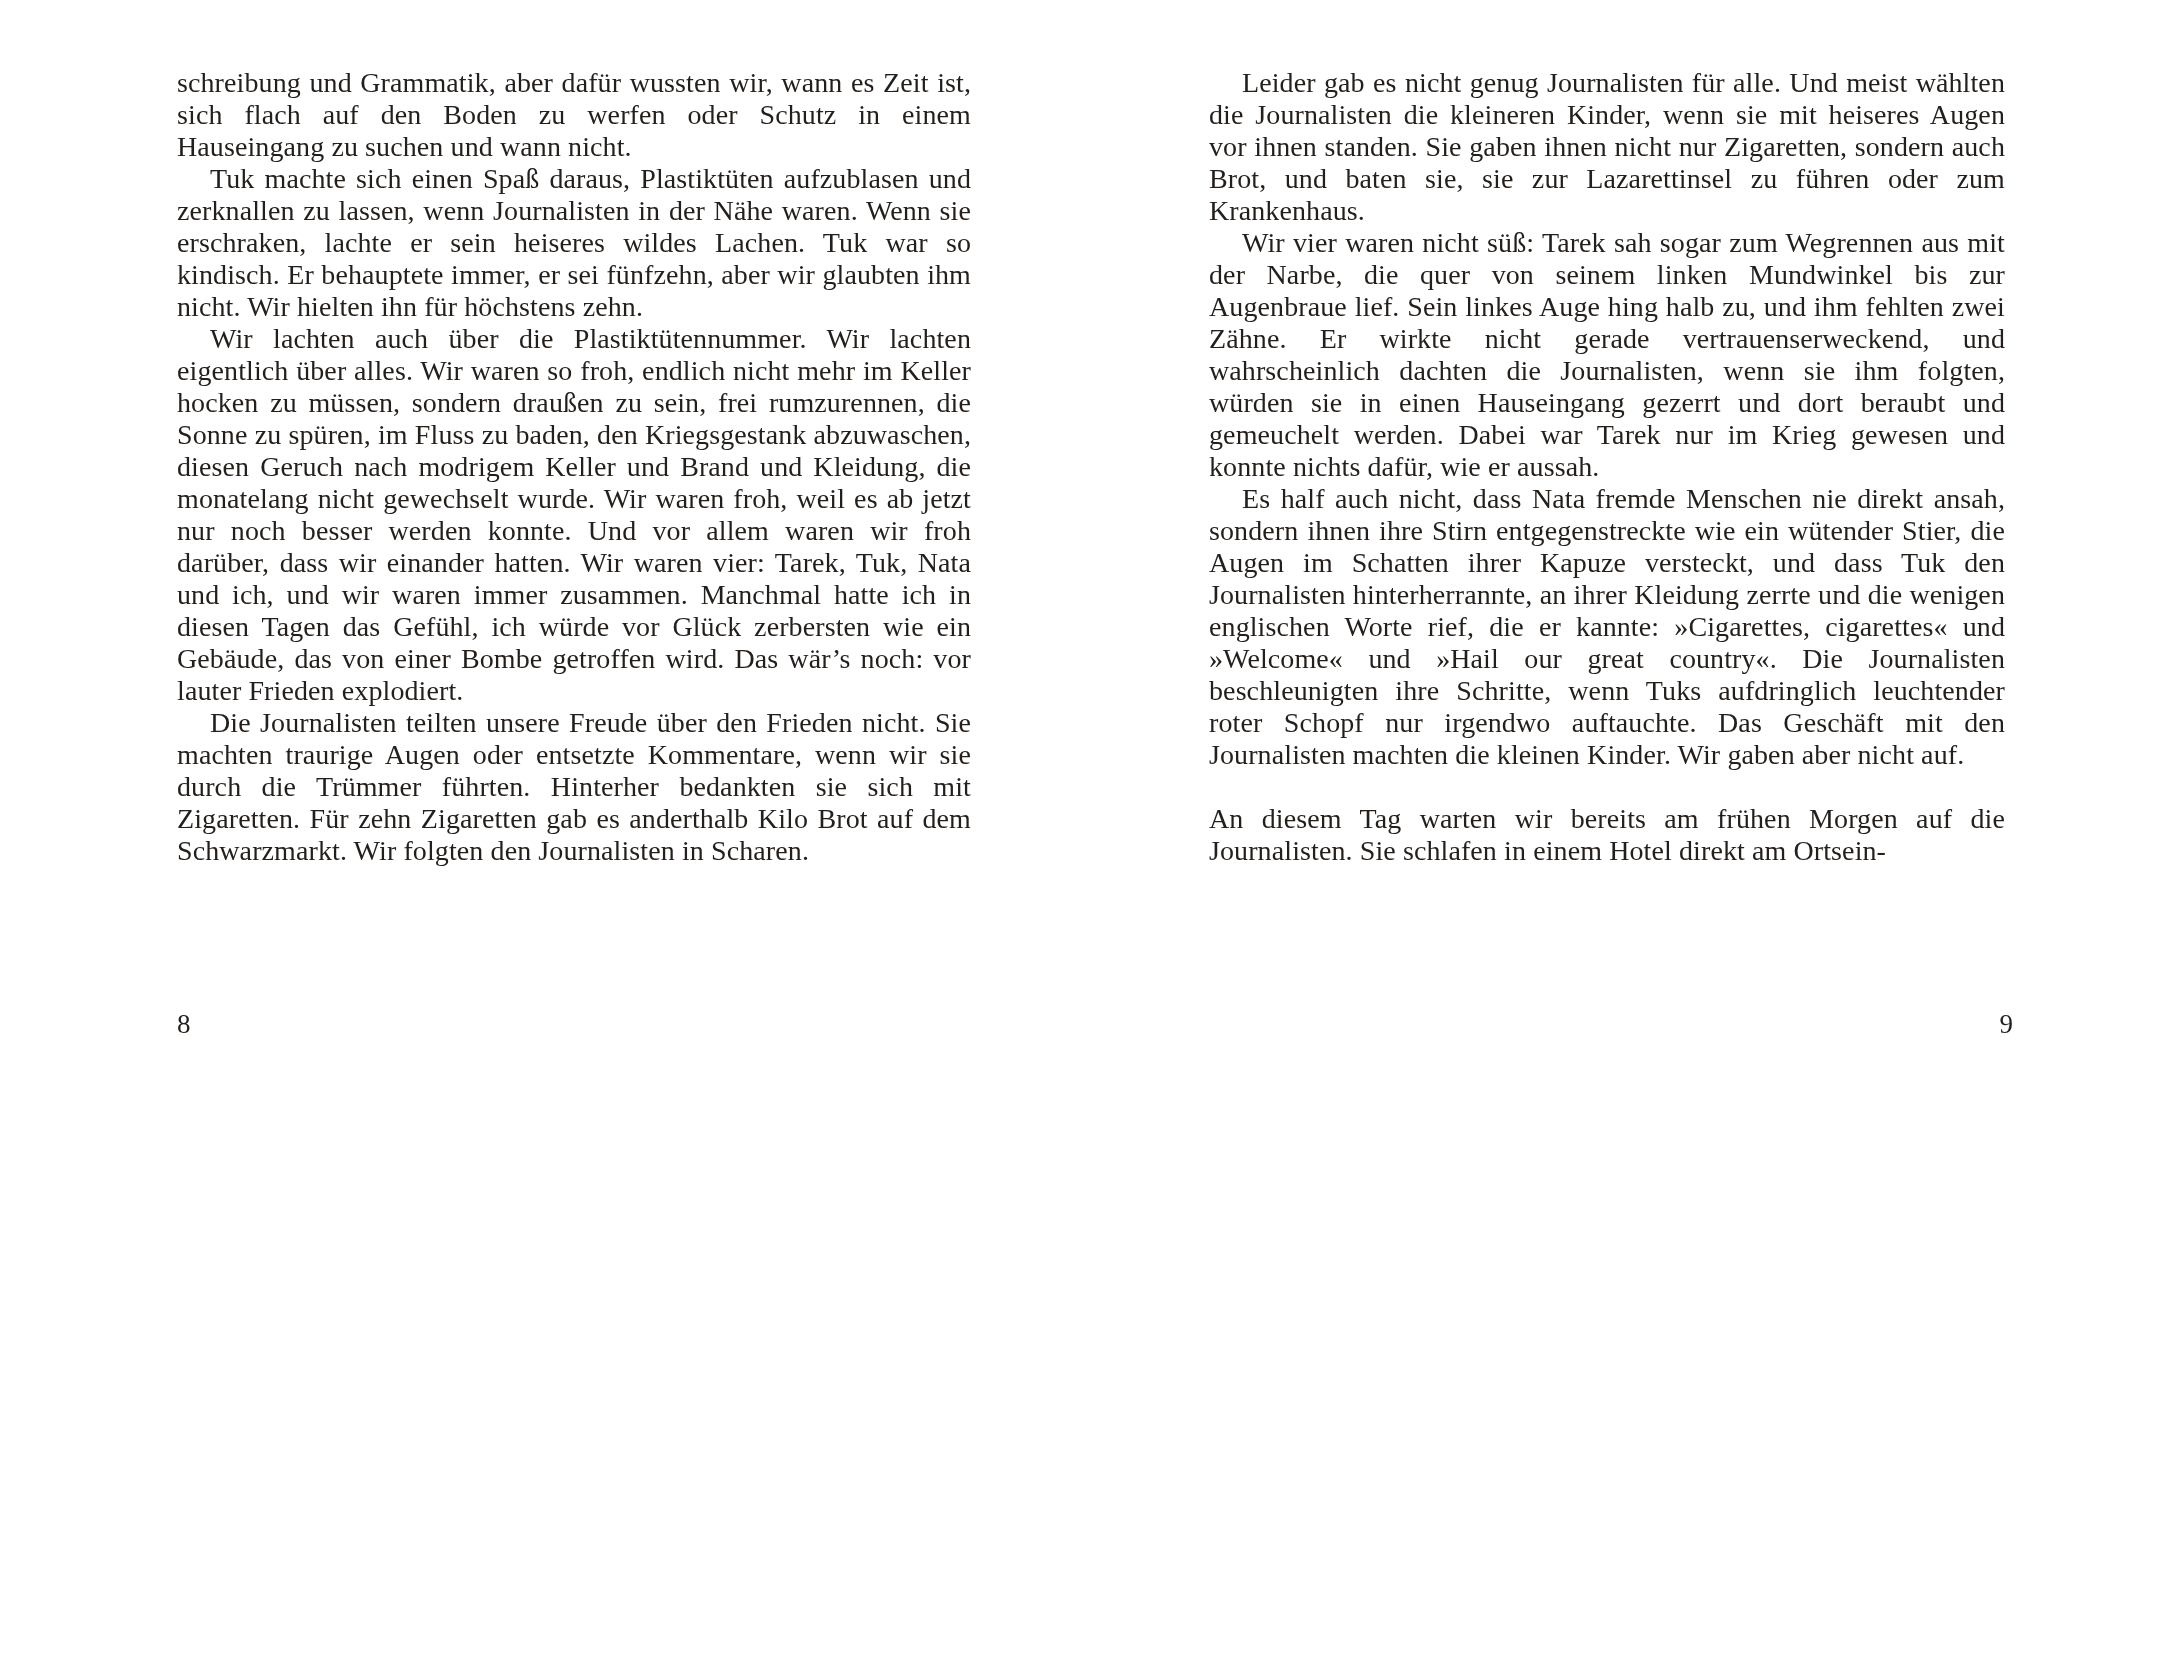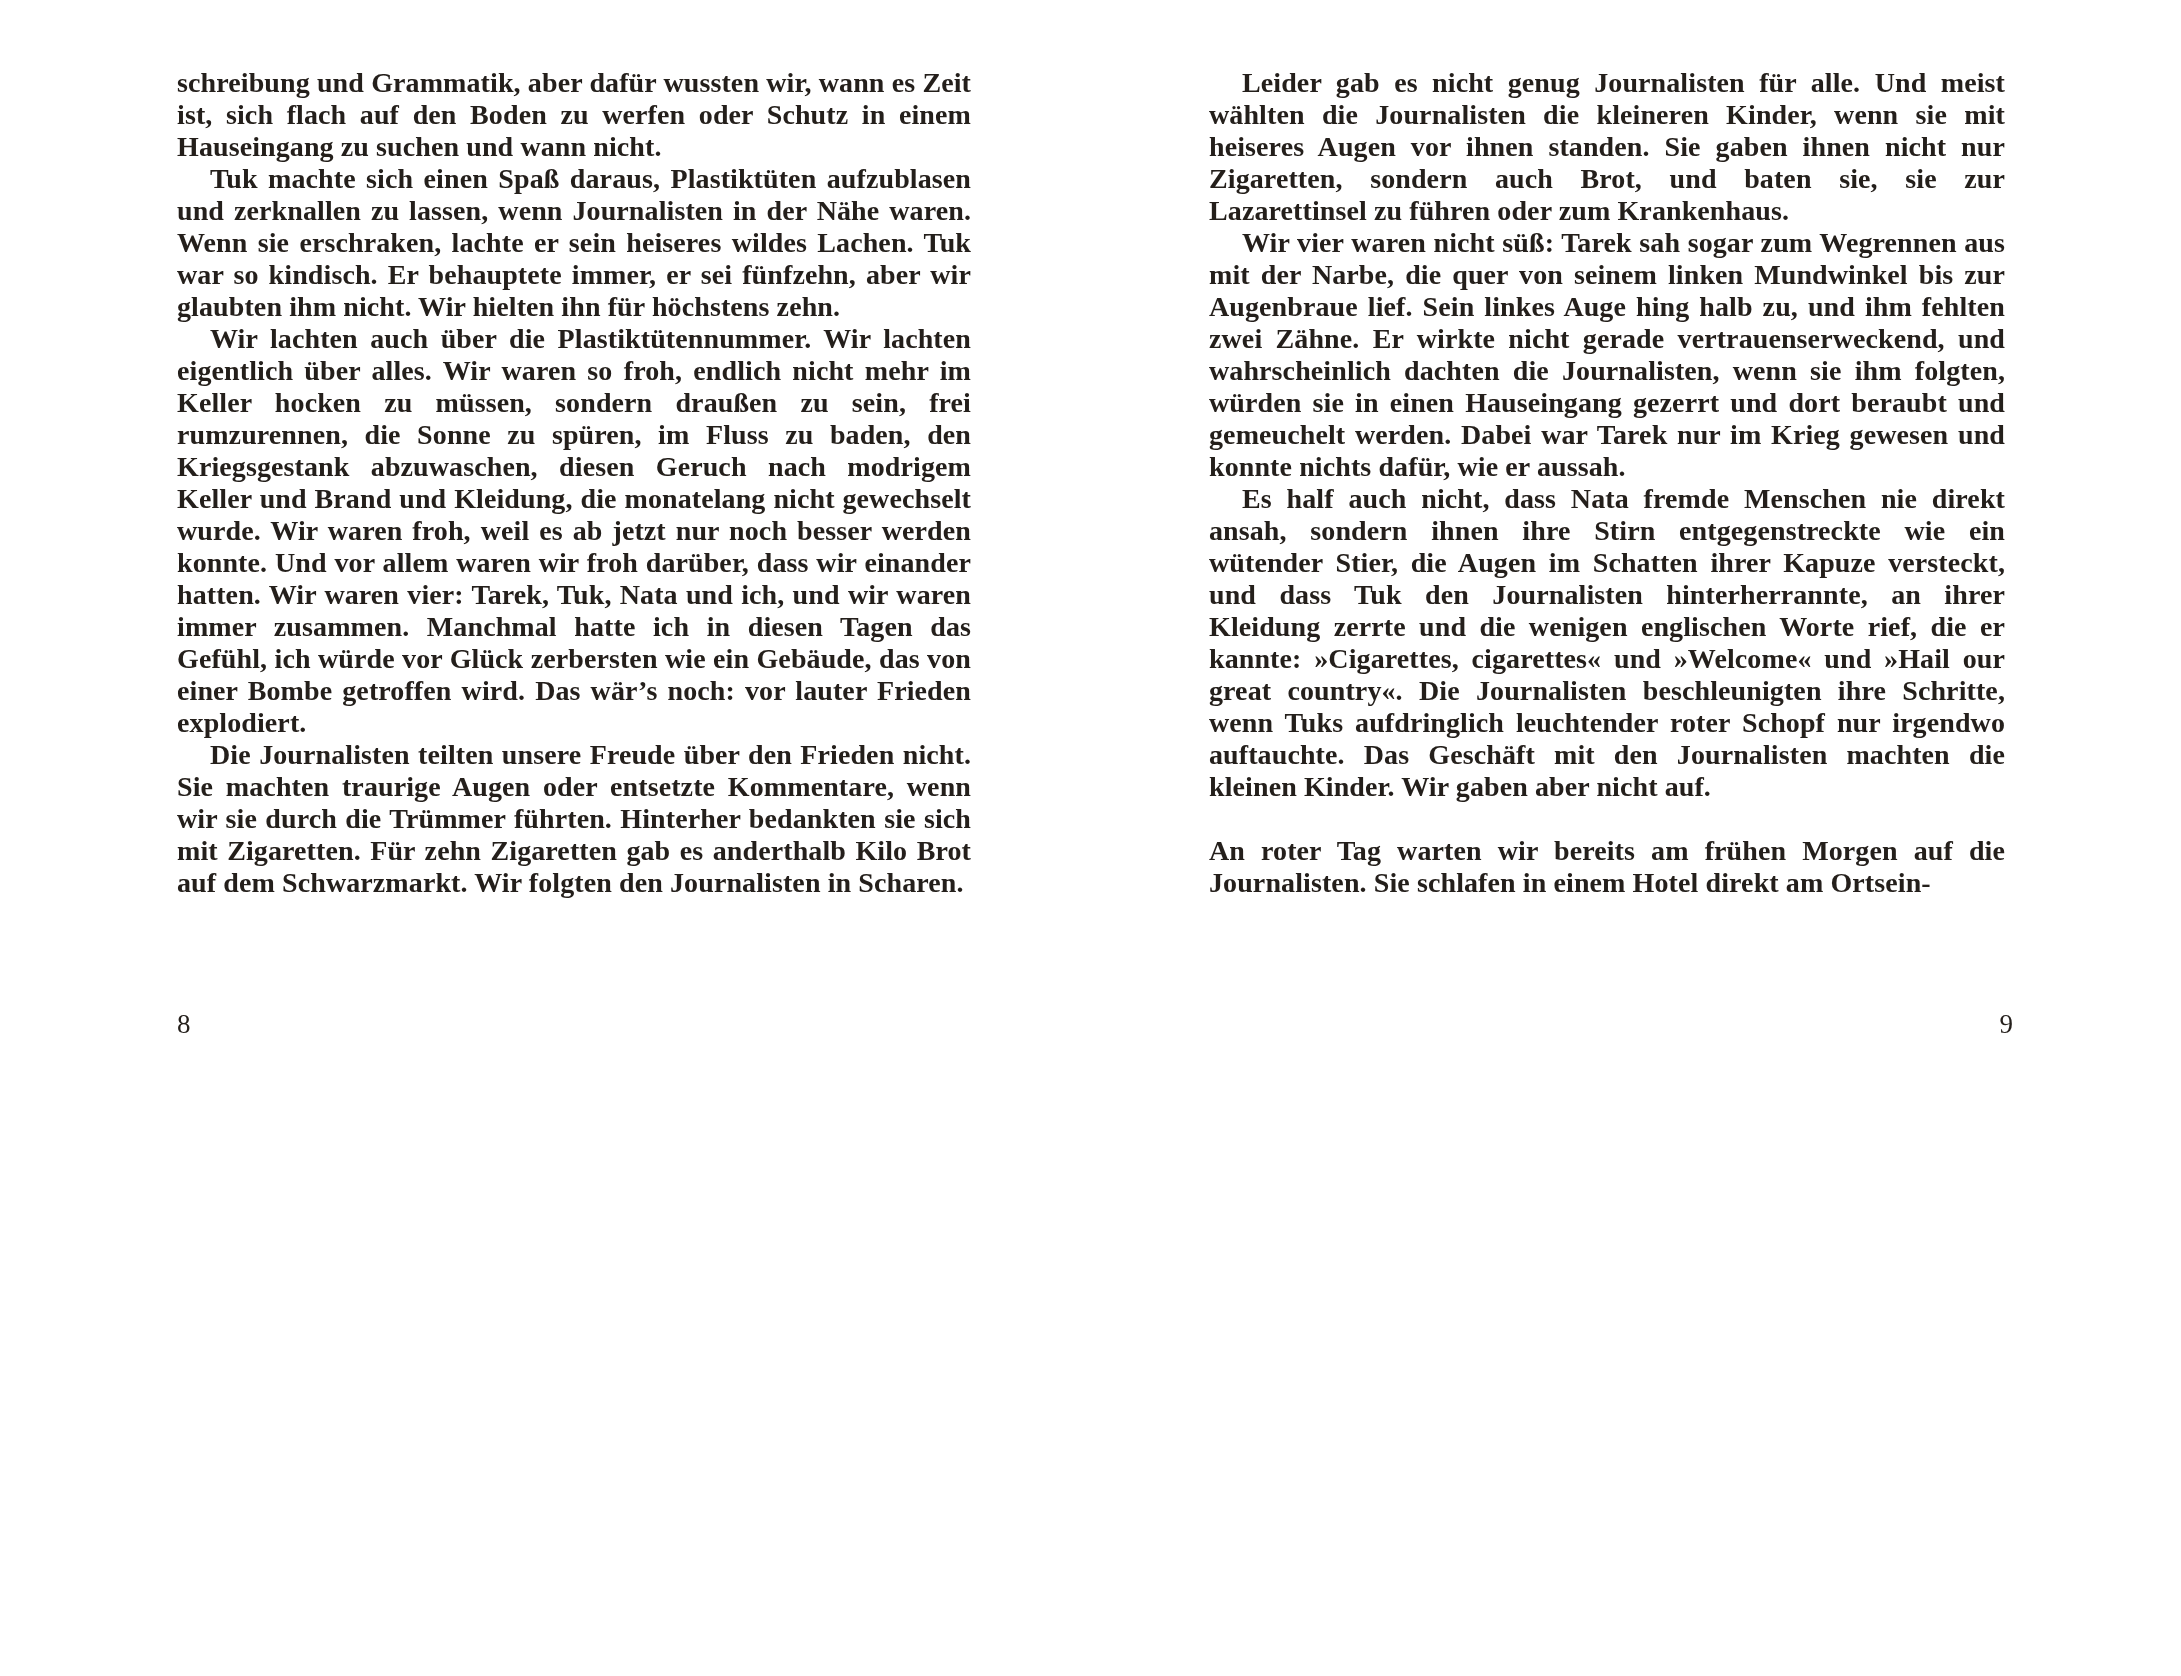--- a/index.html
+++ b/index.html
@@ -24,21 +24,20 @@
     top: 0;
     height: 1676px;
   }
   .page.left  { left: 177px;  width: 802px; }
   .page.right { left: 1209px; width: 804px; }
   .text-block {
     position: absolute;
     top: 67px;
     left: 0;
     right: 8px;
-    font-weight: bold;
   }
   .para {
     margin: 0;
     font-size: 28px;
     line-height: 32px;
     text-align: justify;
     letter-spacing: 0.1px;
     hyphens: auto;
     -webkit-hyphens: auto;
   }
@@ -66,19 +65,19 @@
       <p class="para indent">Die Journalisten teilten unsere Freude über den Frieden nicht. Sie machten traurige Augen oder entsetzte Kommentare, wenn wir sie durch die Trümmer führten. Hinterher bedankten sie sich mit Zigaretten. Für zehn Zigaretten gab es anderthalb Kilo Brot auf dem Schwarzmarkt. Wir folgten den Journalisten in Scharen.</p>
     </div>
     <div class="page-number">8</div>
   </div>
 
   <div class="page right">
     <div class="text-block">
       <p class="para indent">Leider gab es nicht genug Journalisten für alle. Und meist wählten die Journalisten die kleineren Kinder, wenn sie mit heiseres Augen vor ihnen standen. Sie gaben ihnen nicht nur Zigaretten, sondern auch Brot, und baten sie, sie zur Lazarettinsel zu führen oder zum Krankenhaus.</p>
       <p class="para indent">Wir vier waren nicht süß: Tarek sah sogar zum Wegrennen aus mit der Narbe, die quer von seinem linken Mundwinkel bis zur Augenbraue lief. Sein linkes Auge hing halb zu, und ihm fehlten zwei Zähne. Er wirkte nicht gerade vertrauenserweckend, und wahrscheinlich dachten die Journalisten, wenn sie ihm folgten, würden sie in einen Hauseingang gezerrt und dort beraubt und gemeuchelt werden. Dabei war Tarek nur im Krieg gewesen und konnte nichts dafür, wie er aussah.</p>
       <p class="para indent">Es half auch nicht, dass Nata fremde Menschen nie direkt ansah, sondern ihnen ihre Stirn entgegenstreckte wie ein wütender Stier, die Augen im Schatten ihrer Kapuze versteckt, und dass Tuk den Journalisten hinterherrannte, an ihrer Kleidung zerrte und die wenigen englischen Worte rief, die er kannte: »Cigarettes, cigarettes« und »Welcome« und »Hail our great country«. Die Journalisten beschleunigten ihre Schritte, wenn Tuks aufdringlich leuchtender roter Schopf nur irgendwo auftauchte. Das Geschäft mit den Journalisten machten die kleinen Kinder. Wir gaben aber nicht auf.</p>
-      <p class="para space-before">An roter Tag warten wir bereits am frühen Morgen auf die Journalisten. Sie schlafen in einem Hotel direkt am Ortsein-</p>
+      <p class="para space-before">An diesem Tag warten wir bereits am frühen Morgen auf die Journalisten. Sie schlafen in einem Hotel direkt am Ortsein-</p>
     </div>
     <div class="page-number">9</div>
   </div>
 
 </div>
 
 
 </body></html>

